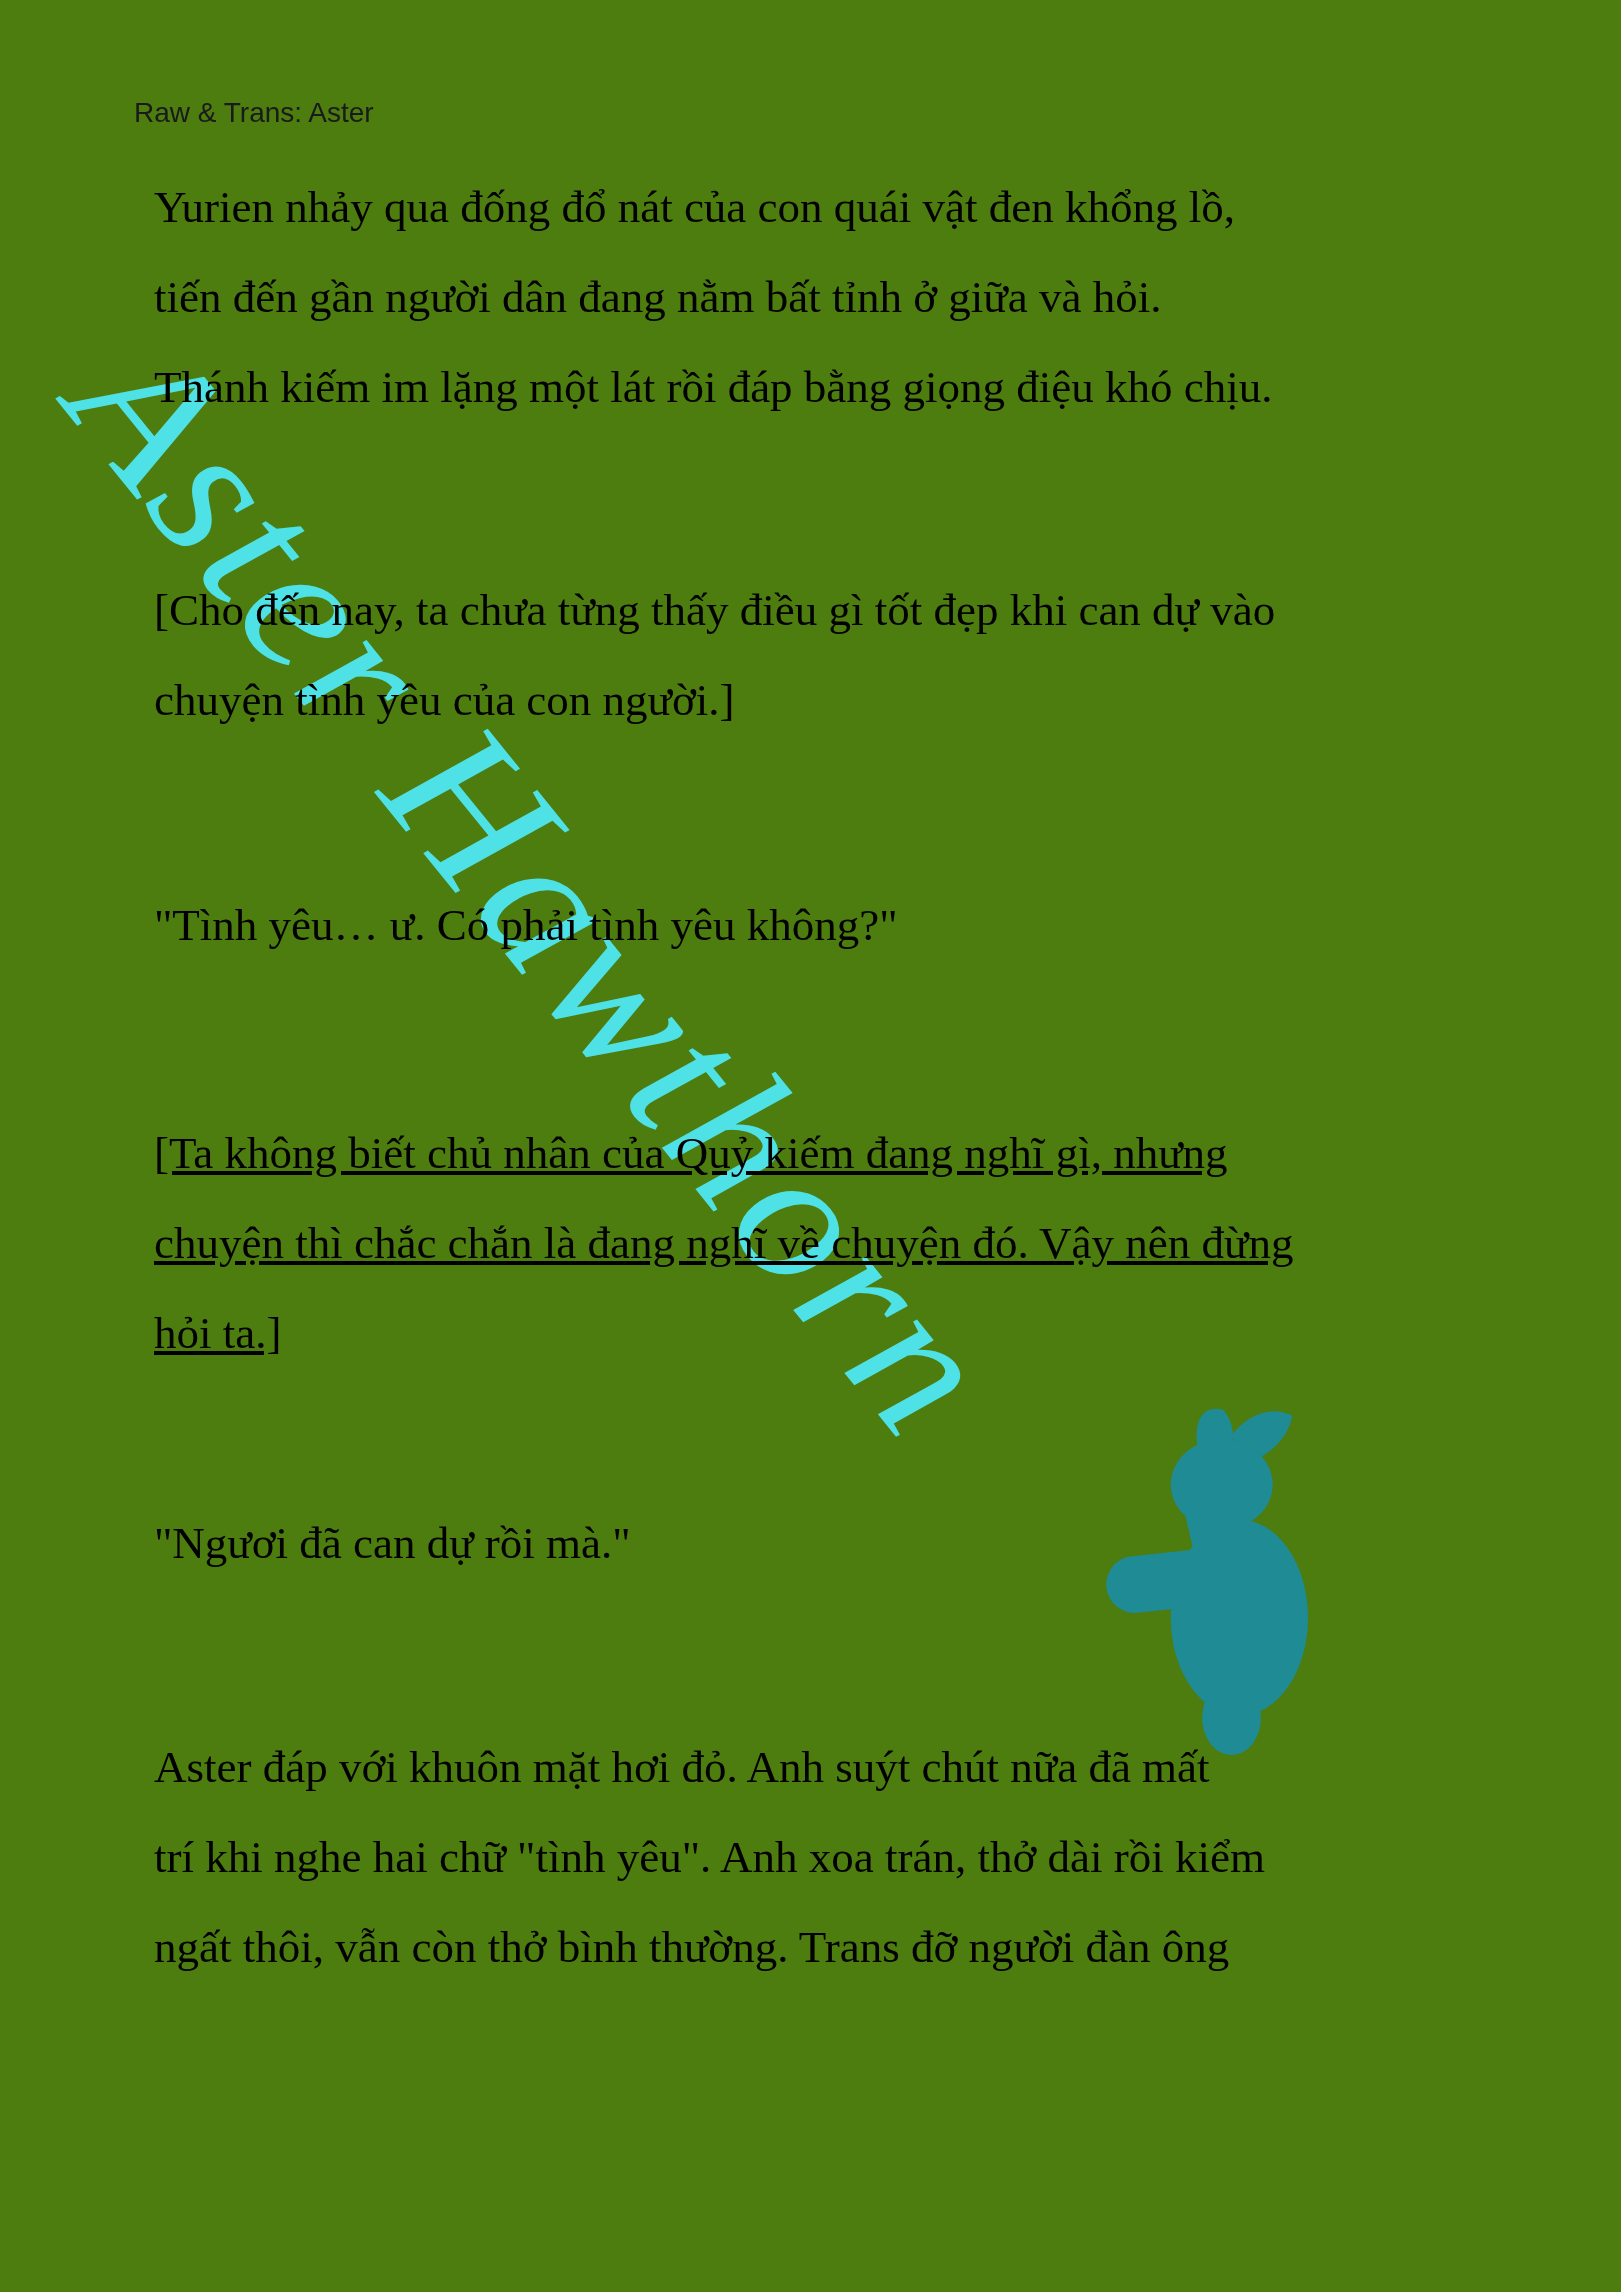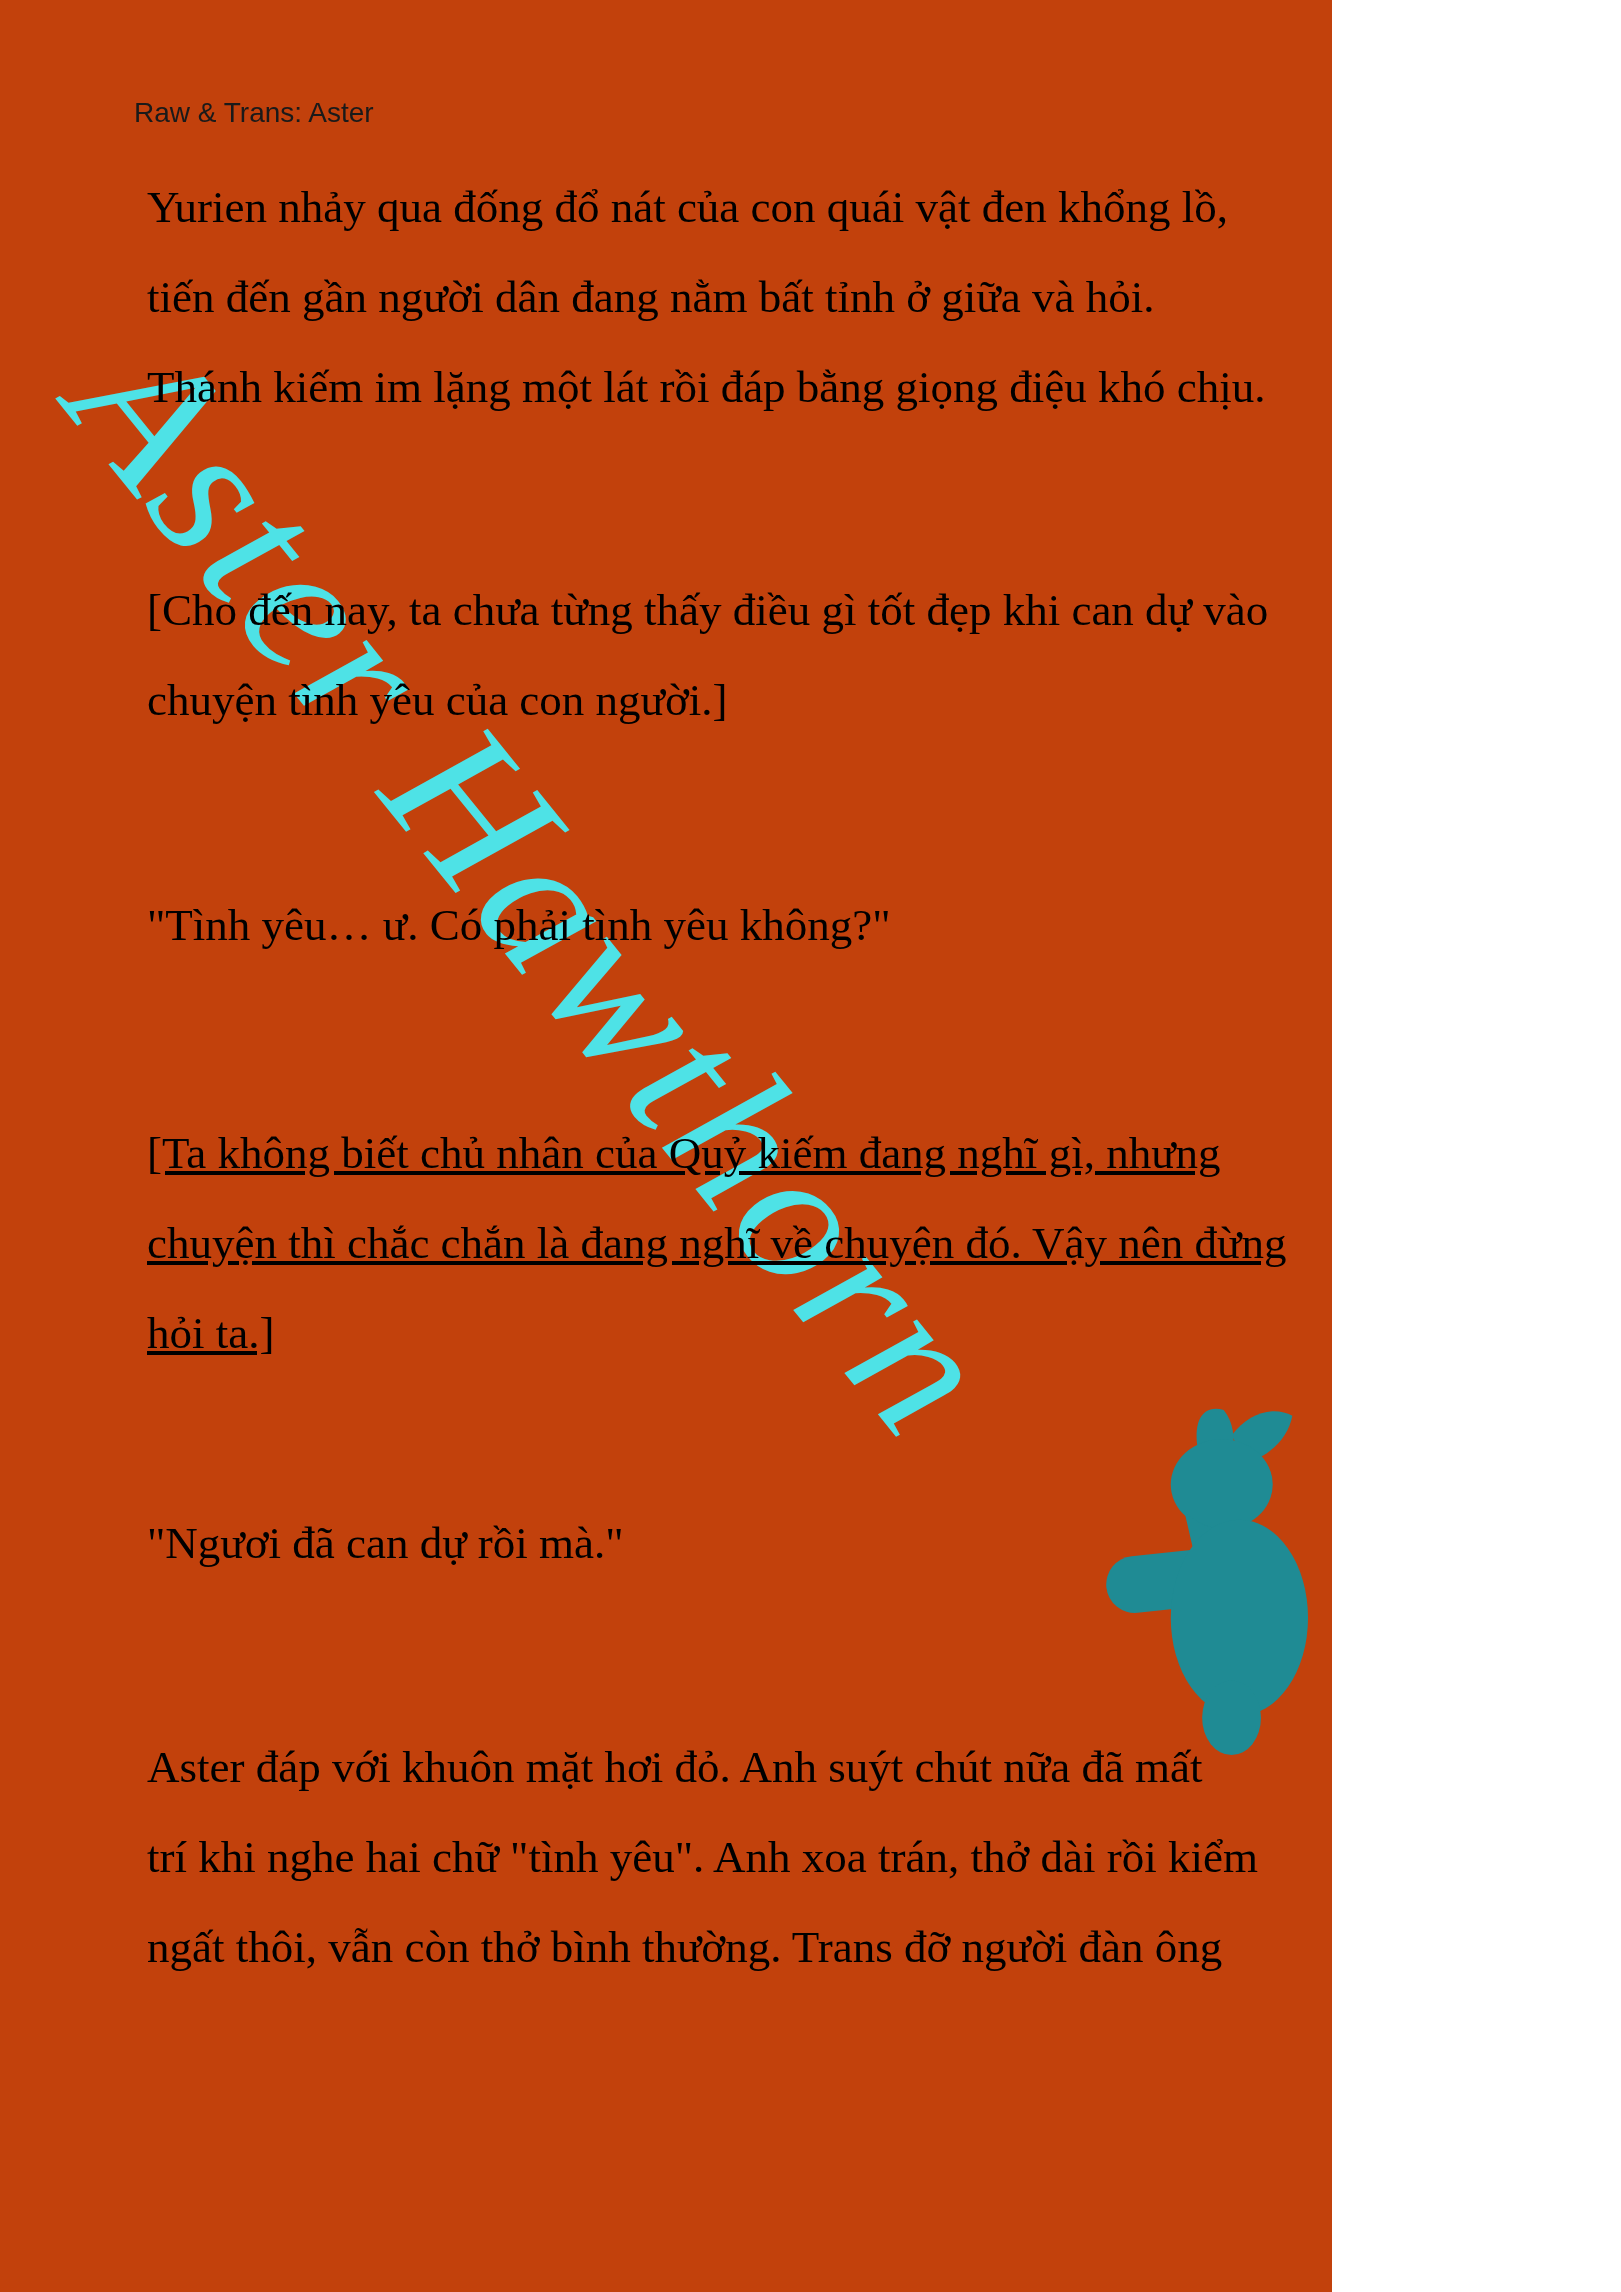--- a/index.html
+++ b/index.html
@@ -1,20 +1,20 @@
 <!DOCTYPE html>
 <html style="--wm-color: #4ee2e6; --cat-color: #1f8b94;"><head>
 <meta charset="utf-8">
 <style>
   html, body { margin: 0; padding: 0; background: #ffffff; }
   .page {
     position: relative;
-    width: 1332px;
+    width: 1621px;
     height: 2293px;
-    background: #c2410c;
+    background: #4d7c0f;
     overflow: hidden;
     font-family: "Liberation Serif", serif;
     color: #000000;
   }
   .header {
     position: absolute;
     left: 134px;
     top: 96px;
     font-family: "Liberation Sans", sans-serif;
     font-size: 28px;
@@ -33,21 +33,21 @@
     font-style: italic;
     font-size: 196px;
     letter-spacing: 5.9px;
     color: var(--wm-color, #4ee2e6);
     white-space: nowrap;
     z-index: 0;
     user-select: none;
   }
   .content {
     position: absolute;
-    left: 147px;
+    left: 154px;
     top: 162px;
     width: 1353px;
     z-index: 2;
     font-size: 45px;
     line-height: 90px;
   }
   .para { margin: 0; }
   .para.gap-1 { margin-top: 133px; }
   .para.gap-2 { margin-top: 135px; }
   .para.gap-3 { margin-top: 138px; text-decoration: underline; }

